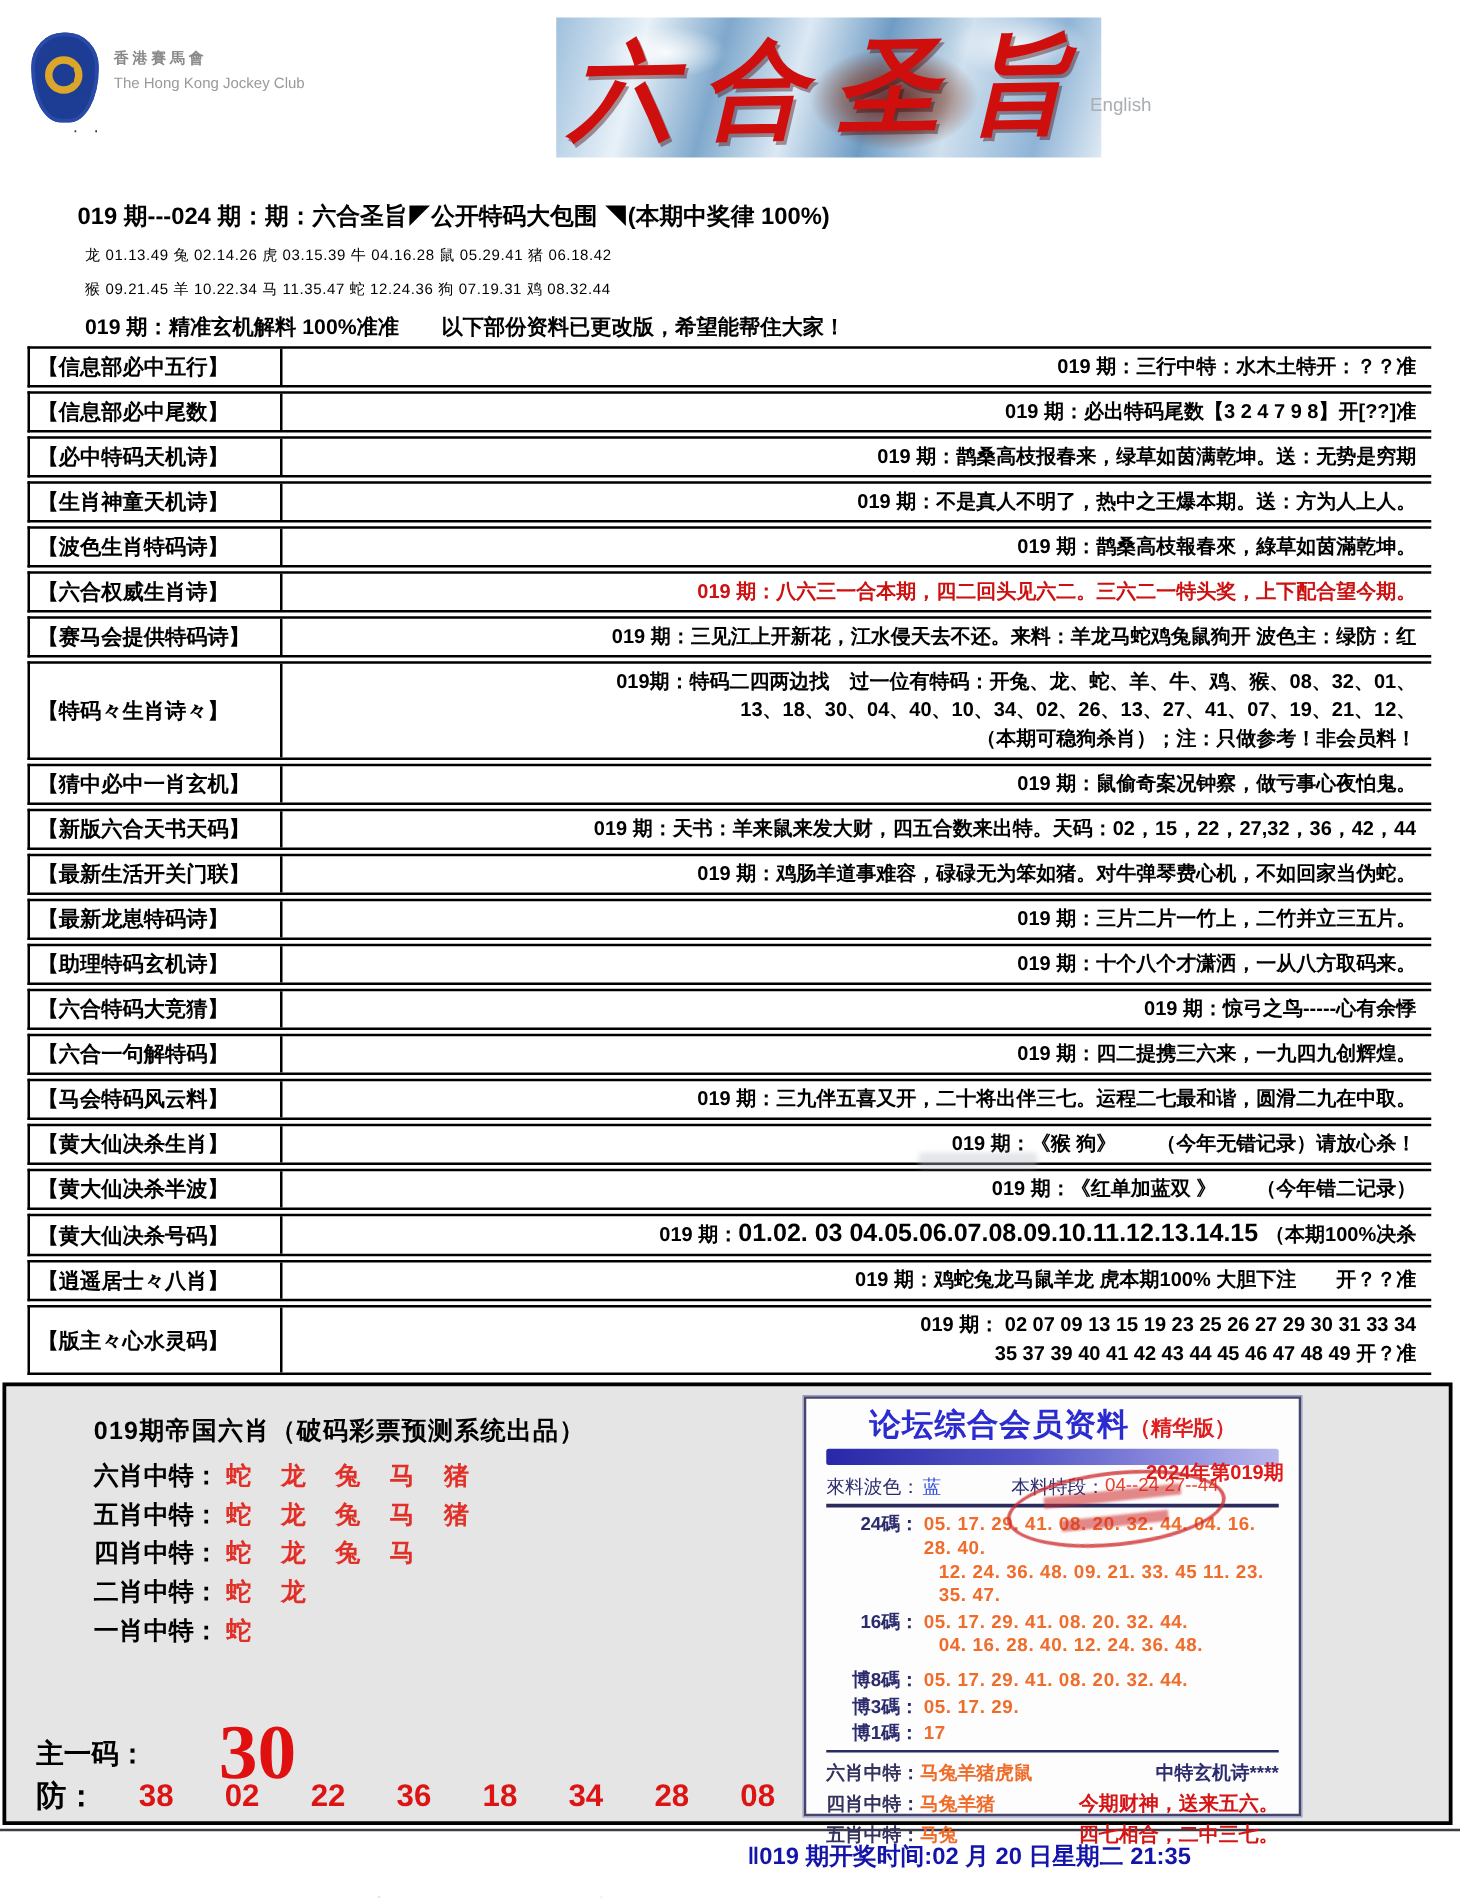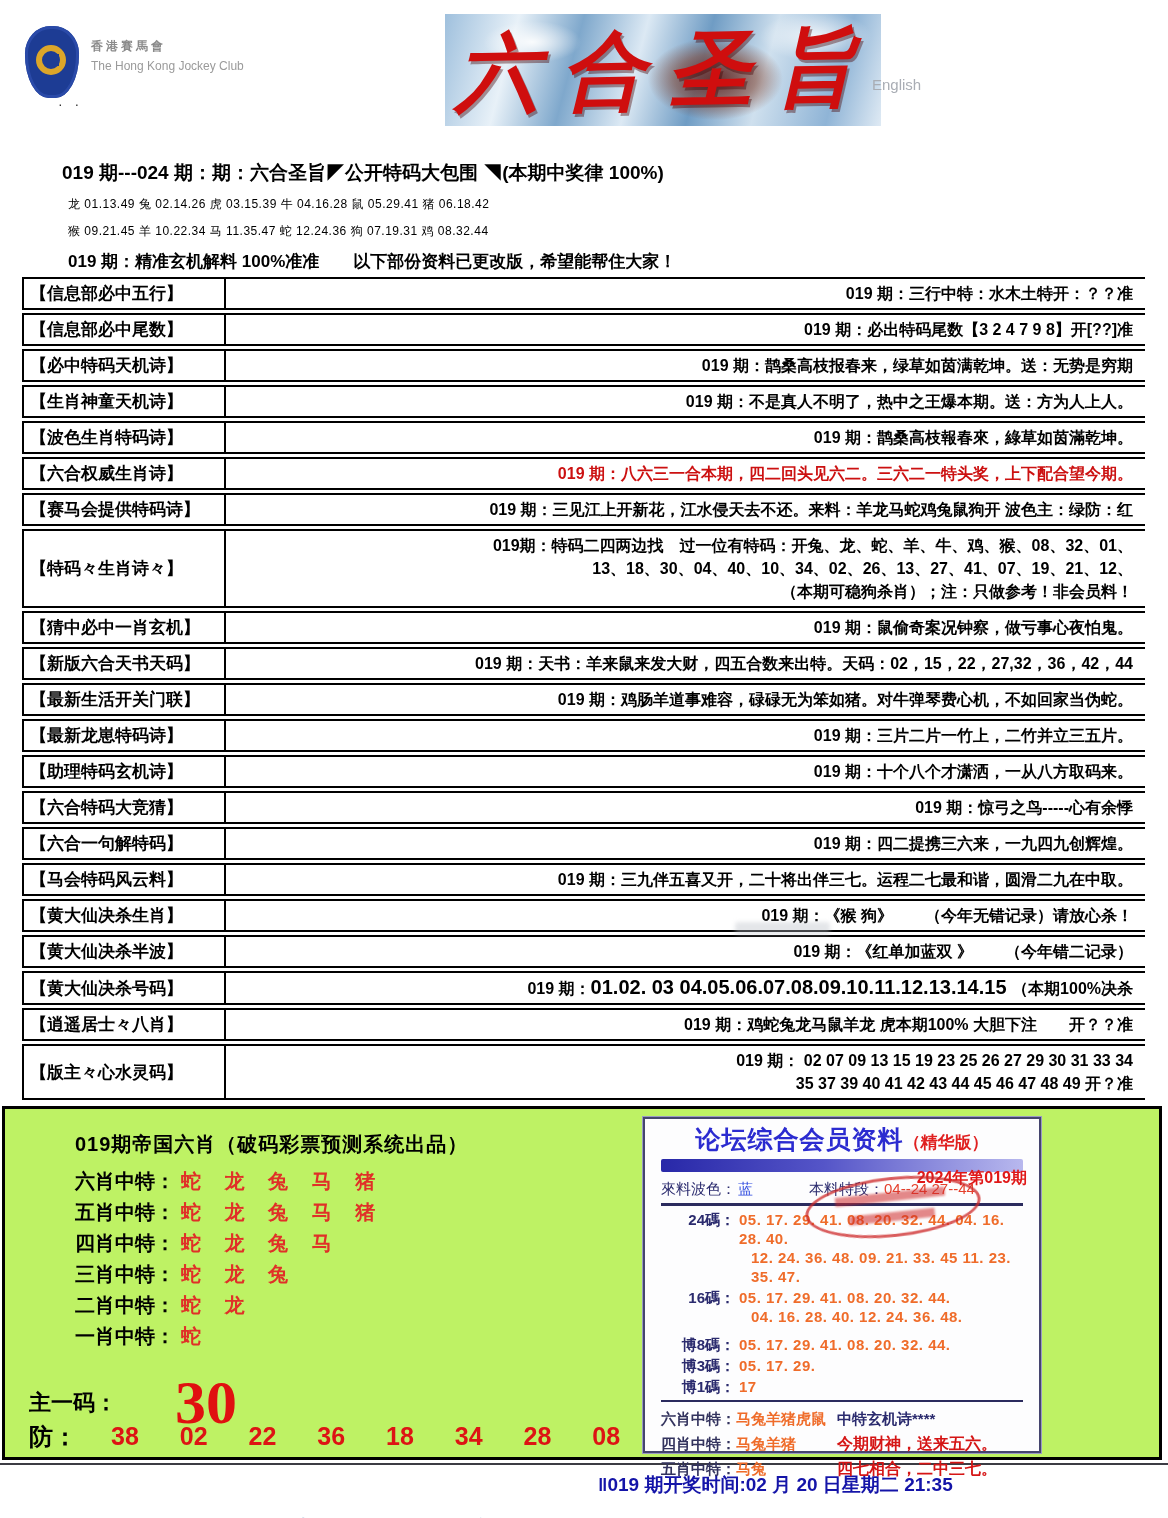--- a/index.html
+++ b/index.html
@@ -35,21 +35,21 @@
   .note-line { margin:10px 0 4px 68px; font-size:17px; font-weight:bold; }
   
   .main-table { margin:4px 0 0 22px; width:1123px; }
   .t-row { display:flex; border:2px solid #000; border-right:none; margin-bottom:3px; background:#fff; }
   .t-label { width:202px; border-right:2px solid #000; padding:2px 6px; display:flex; align-items:center; font-weight:bold; font-size:17px; white-space:nowrap; }
   .t-content { flex:1; padding:3px 12px; font-weight:bold; font-size:16px; line-height:23px; display:flex; flex-direction:column; justify-content:center;align-items:flex-end; }
   .t-content.red { color:#cc1111; }
   .t-content .big { font-size:20px; }
   .smudge { position:absolute; left:735px; top:922px; width:95px; height:13px; background:rgba(185,188,198,.38); filter:blur(2px); border-radius:3px; }
   
-  .bottom-box { margin:6px 0 0 2px; width:1160px; height:354px; border:3px solid #000; position:relative; background:#bef264; }
+  .bottom-box { margin:6px 0 0 2px; width:1160px; height:354px; border:3px solid #000; position:relative; background:#e5e5e5; }
   .left-panel { position:absolute; left:70px; top:22px; }
   .lp-title { font-size:20px; font-weight:bold; margin-bottom:8px; letter-spacing:1px; }
   .lp-row { font-size:20px; font-weight:bold; line-height:31px; }
   .lp-row .val { color:#e03028; letter-spacing:9px; margin-left:6px; }
   .lp-main { position:absolute; left:24px; top:258px; display:flex; align-items:center; }
   .lp-main .lbl { font-size:22px; font-weight:bold; }
   .lp-main .val { color:#e01010; font-size:62px; font-weight:bold; margin-left:58px; font-family:"Liberation Serif", serif; }
   .lp-def { position:absolute; left:24px; top:312px; display:flex; align-items:baseline; }
   .lp-def .lbl { font-size:24px; font-weight:bold; }
   .lp-def .val { color:#dd1414; font-size:25px; font-weight:bold; margin-left:34px; word-spacing:34px; }
@@ -71,21 +71,21 @@
   .code-row { display:flex; margin:2px 0; }
   .code-row.gap { margin-top:9px; }
   .code-label { width:74px; text-align:right; color:#2b2b6e; font-weight:bold; font-size:15px; line-height:19px; white-space:nowrap; }
   .code-lines { flex:1; color:#ef6c2a; font-weight:bold; font-size:15px; line-height:19px; letter-spacing:.5px; padding-left:4px; }
   .code-lines .l2 { padding-left:12px; }
   .rp-bottom { display:flex; margin-top:4px; }
   .rp-bl { flex:1; }
   .rp-bl .row { font-size:15px; font-weight:bold; line-height:25px; }
   .rp-bl .row .lbl { color:#33335e; }
   .rp-bl .row .val { color:#ef6c2a; }
-  .rp-br { width:186px; text-align:left; }
+  .rp-br { width:186px; text-align:right; }
   .rp-br .mystic { color:#2b2b6e; font-size:15px; font-weight:bold; line-height:25px; }
   .rp-br .redline { color:#d51515; font-size:16px; font-weight:bold; line-height:25px; }
   .stamp { position:absolute; left:160px; top:58px; width:176px; height:60px;
     border:3px solid rgba(205,40,40,.75); border-radius:50%; transform:rotate(-6deg); filter:blur(.4px); z-index:5; }
   .stamp i { position:absolute; display:block; background:rgba(205,40,40,.55); filter:blur(1px); }
   .stamp .a { left:28px; top:12px; width:110px; height:9px; }
   .stamp .b { left:40px; top:32px; width:86px; height:9px; }
   
   .footer-rule { margin-top:3px; height:2px; background:#3c3c44; width:1168px; }
   .draw-time { margin:7px 0 0 598px; color:#1414a8; font-size:19px; font-weight:bold; }
@@ -260,23 +260,20 @@
         <div class="lp-row">
      <span>六肖中特：</span><span class="val">蛇 龙 兔 马 猪</span>
    </div>
         <div class="lp-row">
      <span>五肖中特：</span><span class="val">蛇 龙 兔 马 猪</span>
    </div>
         <div class="lp-row">
      <span>四肖中特：</span><span class="val">蛇 龙 兔 马</span>
    </div>
         <div class="lp-row">
-     <span>三肖中特：</span><span class="val">蛇 龙 兔</span>
-   </div>
-        <div class="lp-row">
      <span>二肖中特：</span><span class="val">蛇 龙</span>
    </div>
         <div class="lp-row">
      <span>一肖中特：</span><span class="val">蛇</span>
    </div>
       </div>
   </div>
   <div class="lp-main">
     <span class="lbl">主一码：</span>
     <span class="val">30</span>

